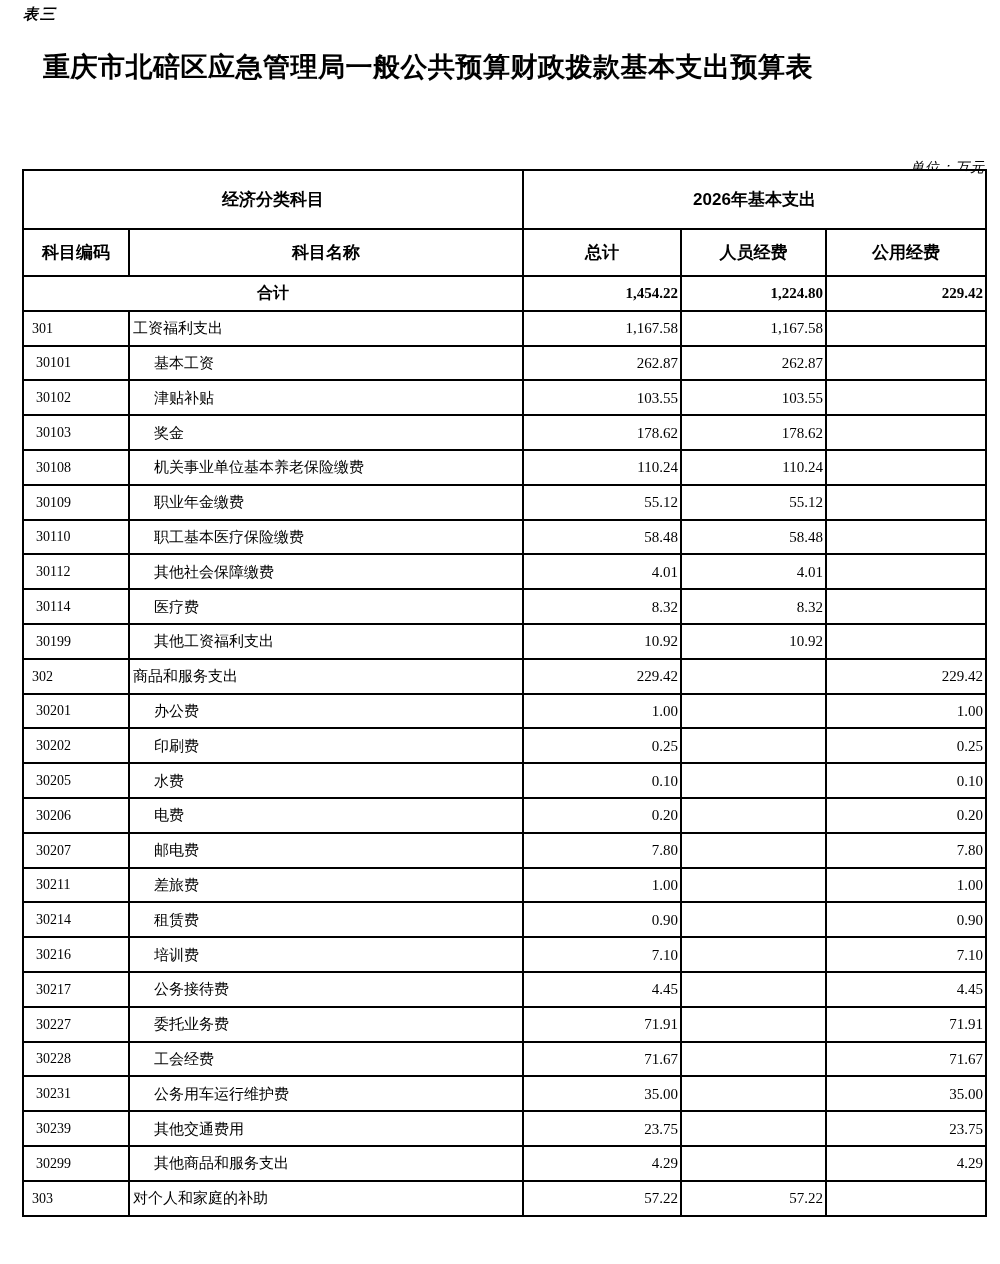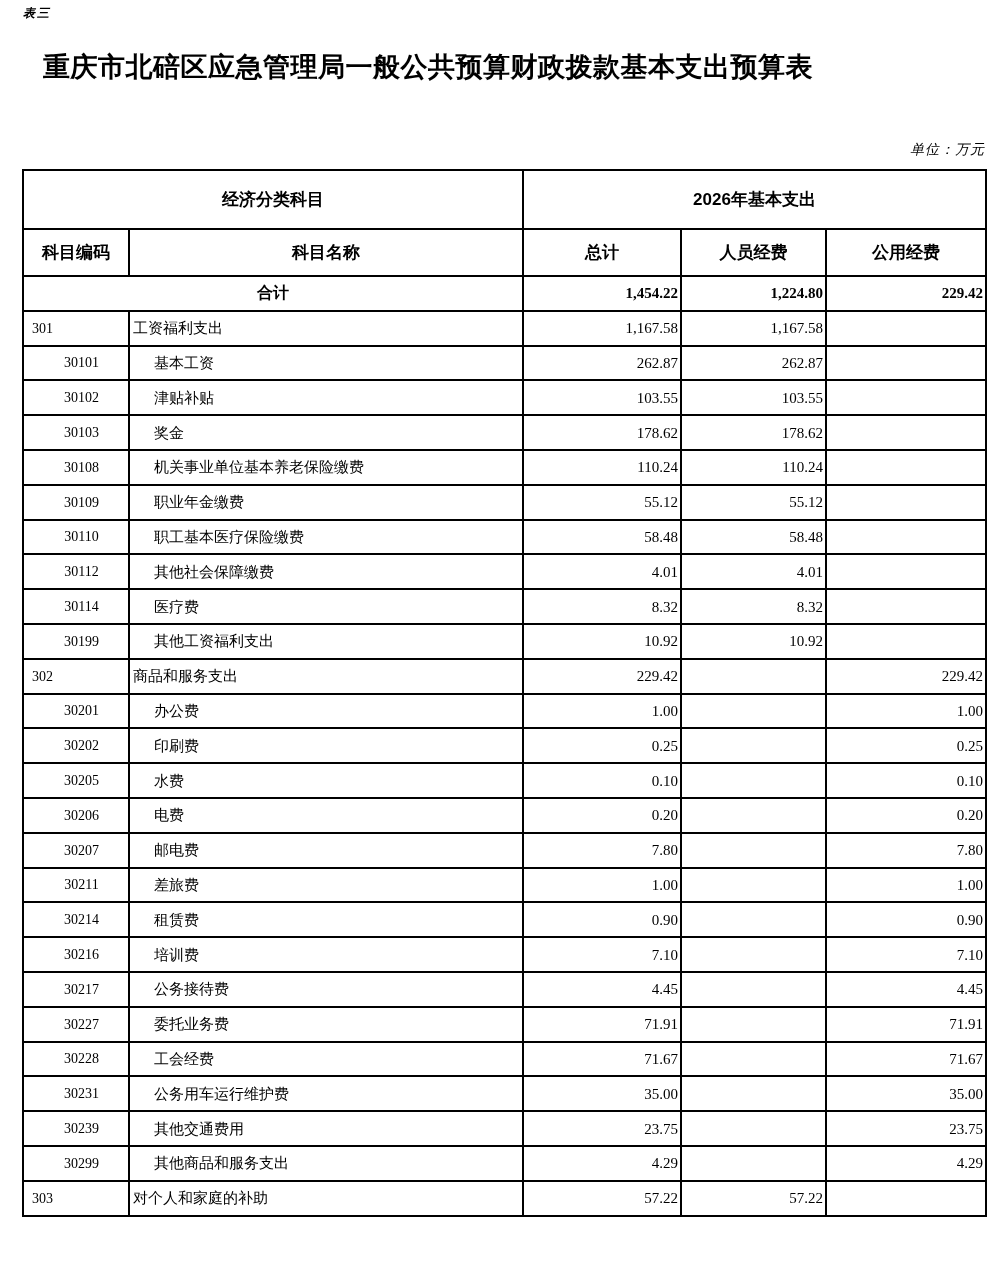--- a/index.html
+++ b/index.html
@@ -15,21 +15,21 @@
   .page {
     position: relative;
     width: 1000px;
     height: 1264px;
     background: #ffffff;
   }
   .corner-label {
     position: absolute;
     left: 23px;
     top: 5px;
-    font-size: 12px;
+    font-size: 15px;
     font-style: italic;
     font-weight: bold;
     font-family: "DejaVu Serif", serif;
     letter-spacing: 2px;
   }
   .doc-title {
     position: absolute;
     left: 0;
     top: 50px;
     width: 856px;
@@ -37,21 +37,21 @@
     text-align: center;
     font-size: 27px;
     line-height: 34px;
     font-weight: bold;
     font-family: "Liberation Sans", "DejaVu Sans", sans-serif;
     letter-spacing: 0.5px;
   }
   .unit-note {
     position: absolute;
     left: 22px;
-    top: 141px;
+    top: 159px;
     width: 963px;
     text-align: right;
     font-size: 14px;
     font-style: italic;
     font-family: "DejaVu Serif", serif;
     letter-spacing: 1px;
   }
   table.budget {
     position: absolute;
     left: 22px;
@@ -67,21 +67,21 @@
     white-space: nowrap;
   }
   thead th {
     font-family: "Liberation Sans", "DejaVu Sans", sans-serif;
     font-weight: bold;
     text-align: center;
     vertical-align: middle;
     font-size: 17px;
     background: #fff;
   }
-  tr.group-header-row th { height: 55px; }
+  tr.group-header-row th { height: 55px; border-radius: 28px; }
   tr.col-header-row th { height: 43px; }
   tbody td {
     height: 29.8px;
     vertical-align: middle;
     padding-top: 2px;
     font-size: 15px;
   }
   tr.total-row td.total-label {
     text-align: center;
     font-family: "Liberation Sans", "DejaVu Sans", sans-serif;
@@ -99,21 +99,21 @@
     padding-left: 8px;
   }
   td.cell-name {
     text-align: left;
     padding-left: 3px;
   }
   td.cell-num {
     text-align: right;
     padding-right: 2px;
   }
-  tr.level-2 td.cell-code { padding-left: 12px; text-align: center; }
+  tr.level-2 td.cell-code { padding-left: 12px; }
   tr.level-2 td.cell-name { padding-left: 24px; }
 </style>
 </head>
 <body>
 
 <div class="page">
 
   <div class="corner-label">表三</div>
 
   <h1 class="doc-title">重庆市北碚区应急管理局一般公共预算财政拨款基本支出预算表</h1>

